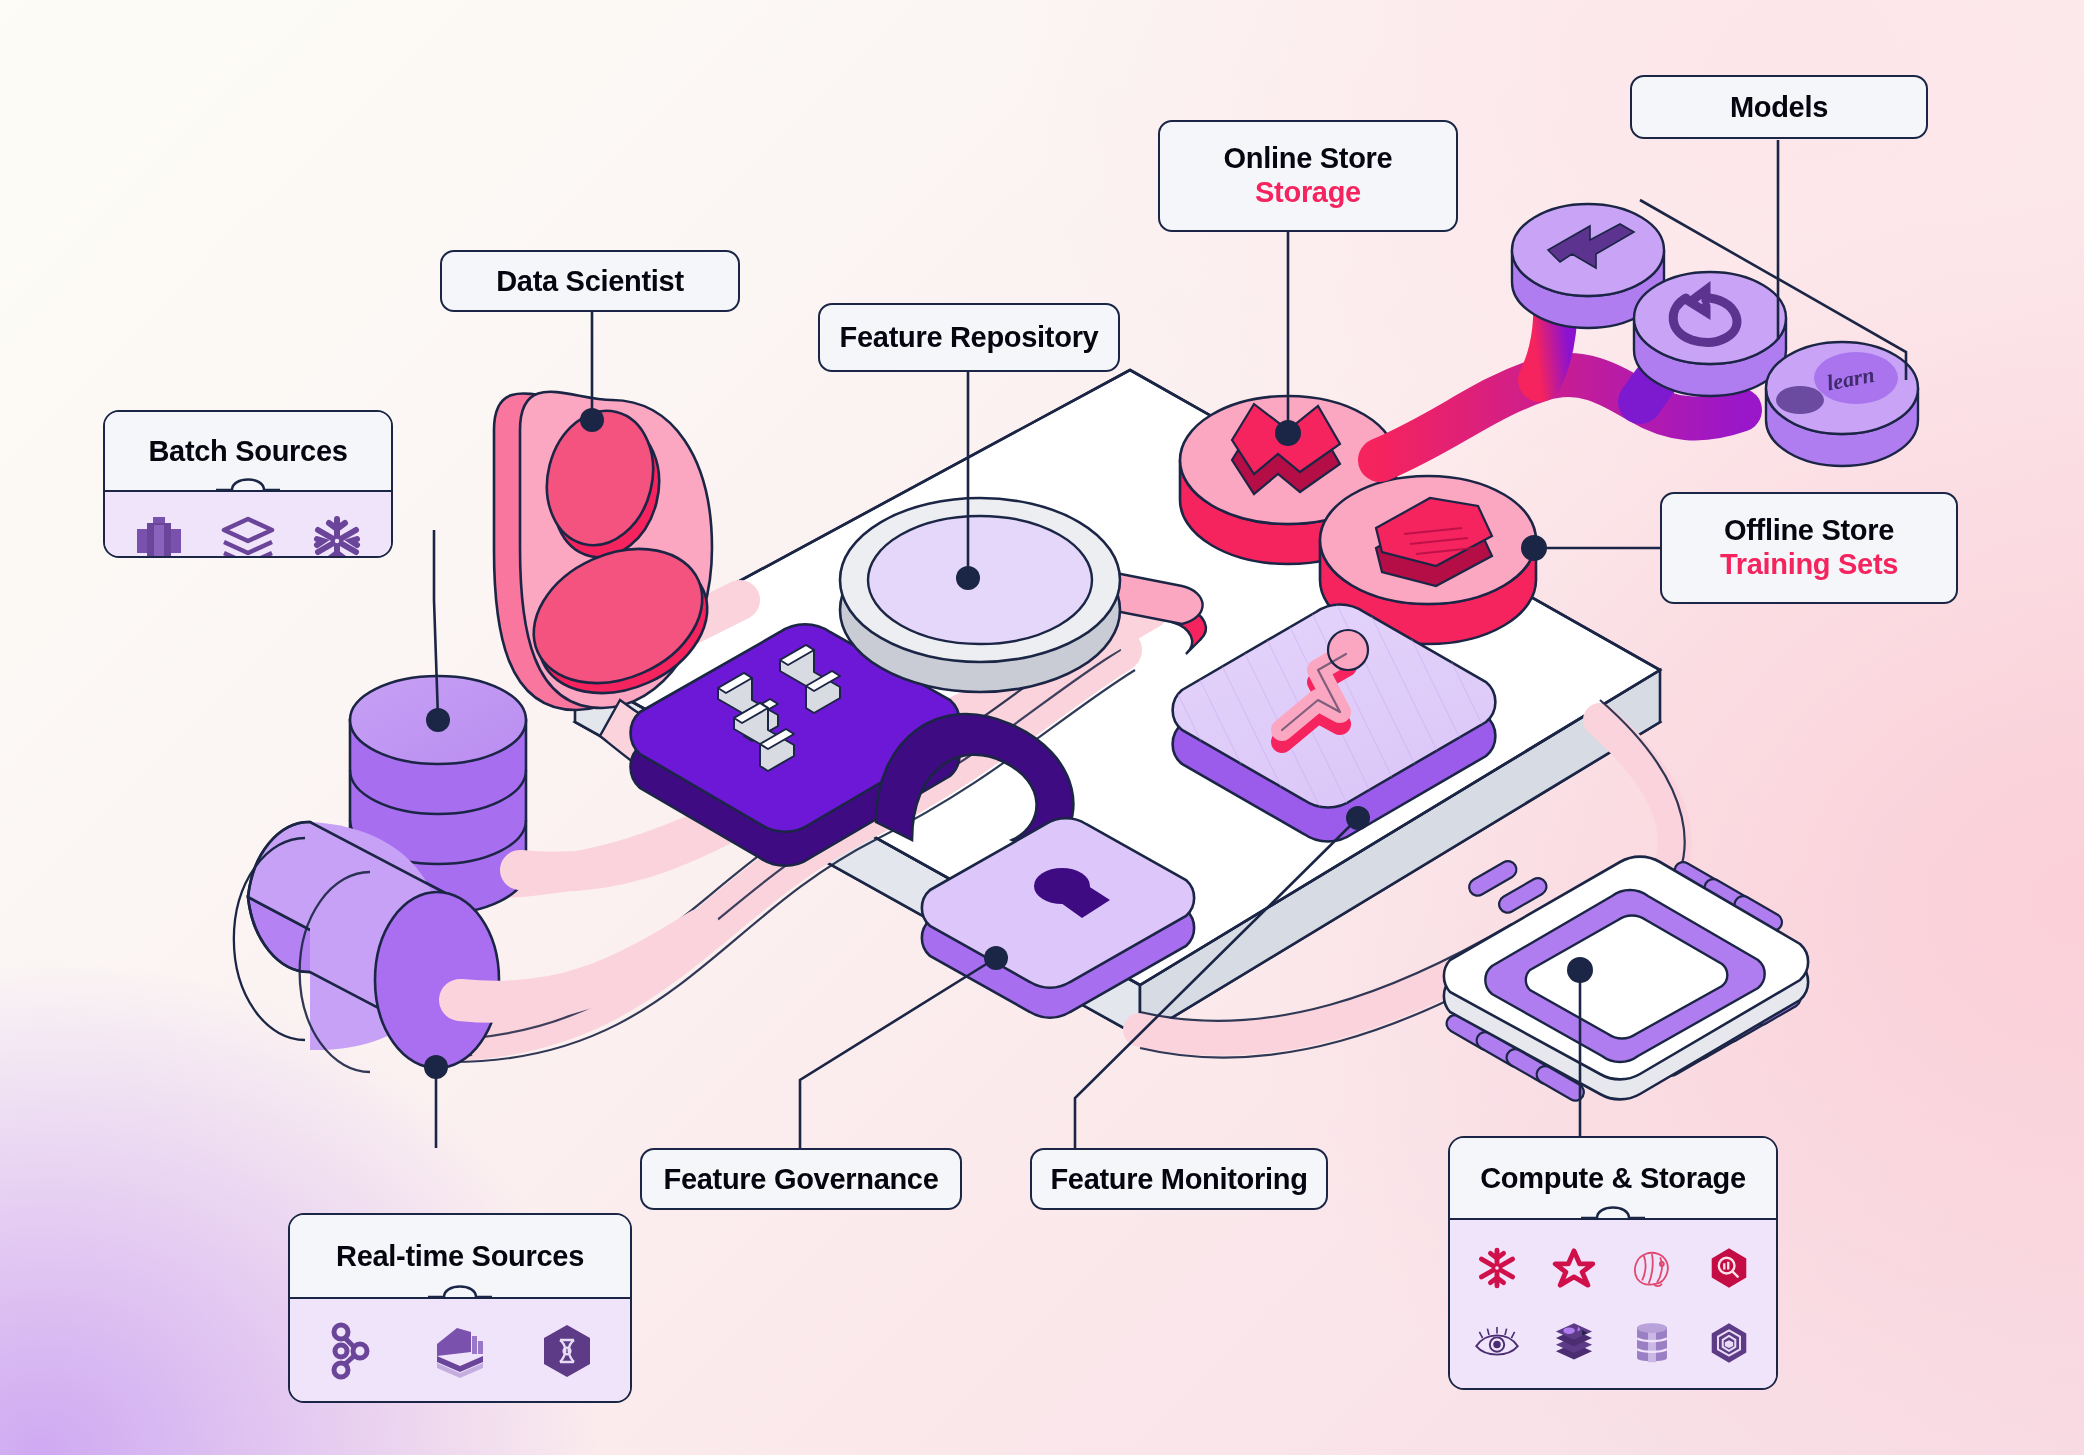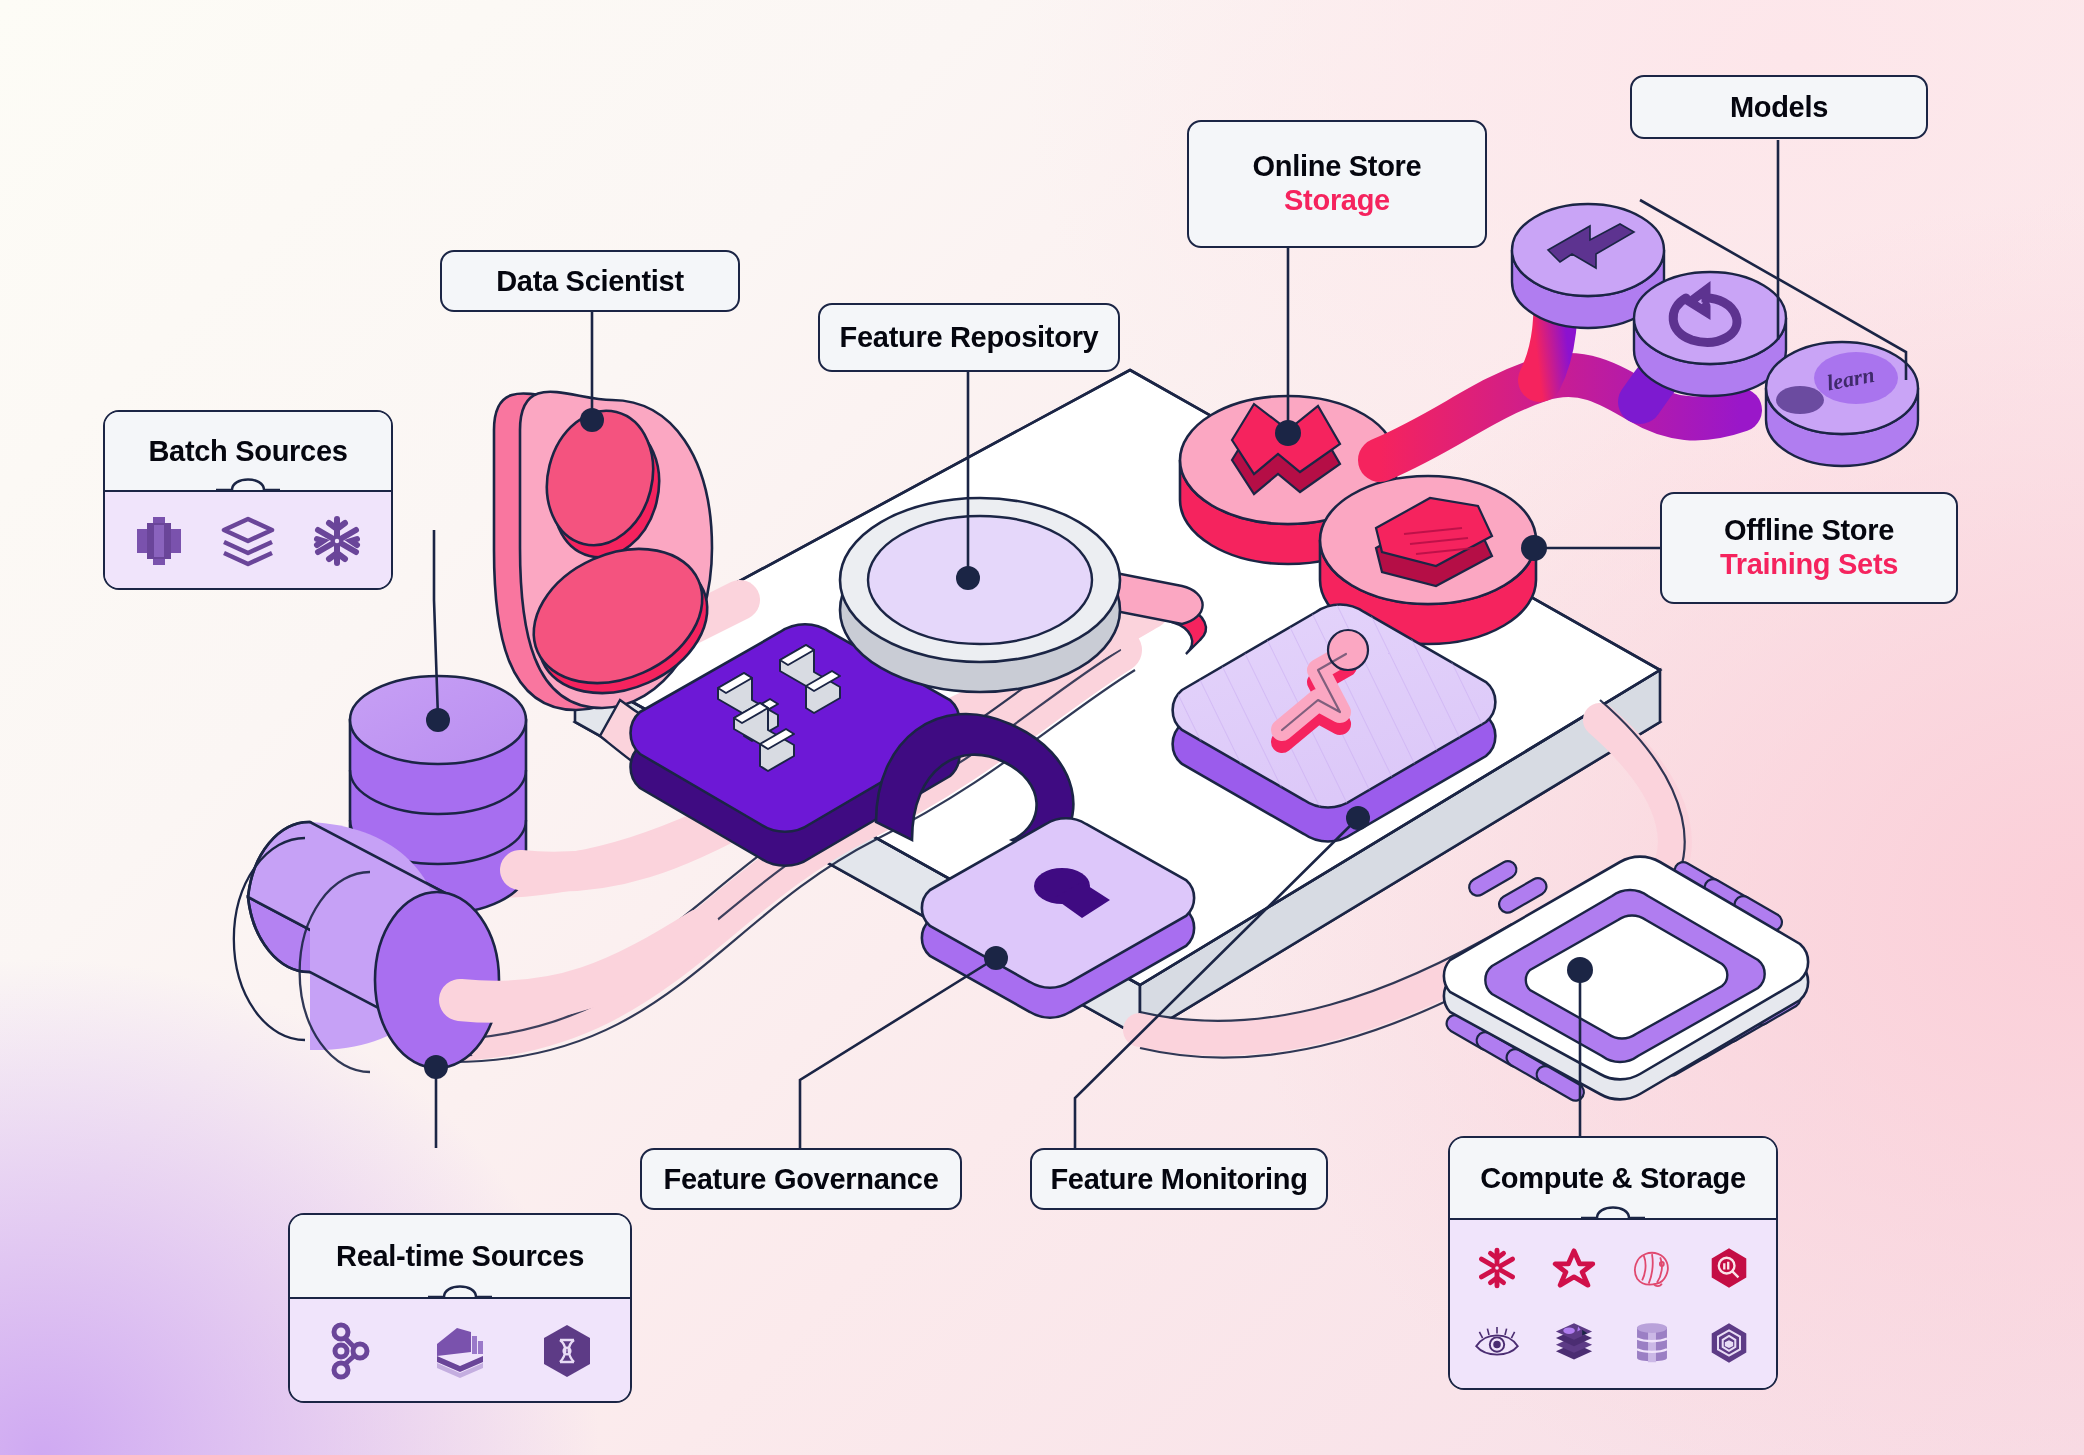--- a/index.html
+++ b/index.html
@@ -323,21 +323,21 @@
   </svg>
 
   <div class="label-box" style="left:440px; top:250px; width:300px; height:62px;">
     <span class="l1">Data Scientist</span>
   </div>
 
   <div class="label-box" style="left:818px; top:303px; width:302px; height:69px;">
     <span class="l1">Feature Repository</span>
   </div>
 
-  <div class="label-box" style="left:1187px; top:120px; width:300px; height:128px;text-align:right;">
+  <div class="label-box" style="left:1158px; top:120px; width:300px; height:112px;text-align:right;">
     <span class="l1">Online Store</span>
     <span class="l2">Storage</span>
   </div>
 
   <div class="label-box" style="left:1630px; top:75px; width:298px; height:64px;">
     <span class="l1">Models</span>
   </div>
 
   <div class="label-box" style="left:1660px; top:492px; width:298px; height:112px;align-items:center;">
     <span class="l1">Offline Store</span>
@@ -345,21 +345,21 @@
   </div>
 
   <div class="label-box" style="left:640px; top:1148px; width:322px; height:62px;text-align:right;">
     <span class="l1">Feature Governance</span>
   </div>
 
   <div class="label-box" style="left:1030px; top:1148px; width:298px; height:62px;">
     <span class="l1">Feature Monitoring</span>
   </div>
 
-  <div class="puzzle" style="left:103px; top:410px; width:290px; height:180px;">
+  <div class="puzzle" style="left:103px; top:410px; width:290px; height:148px;">
     <div class="head" style="height:78px;">
       <span>Batch Sources</span>
       <svg class="notch" width="64" height="22" viewBox="0 0 64 22">
         <path d="M0 20 L16 20 C16 6 48 6 48 20 L64 20" fill="#f4f6f9" stroke="#1b2545" stroke-width="2.5"></path>
       </svg>
     </div>
     <div class="body" style="height:100px; grid-template-columns:repeat(3,1fr);">
       <div class="icon-cell">
         <svg width="56" height="56" viewBox="0 0 56 56">
             <g fill="#7a52ad">

